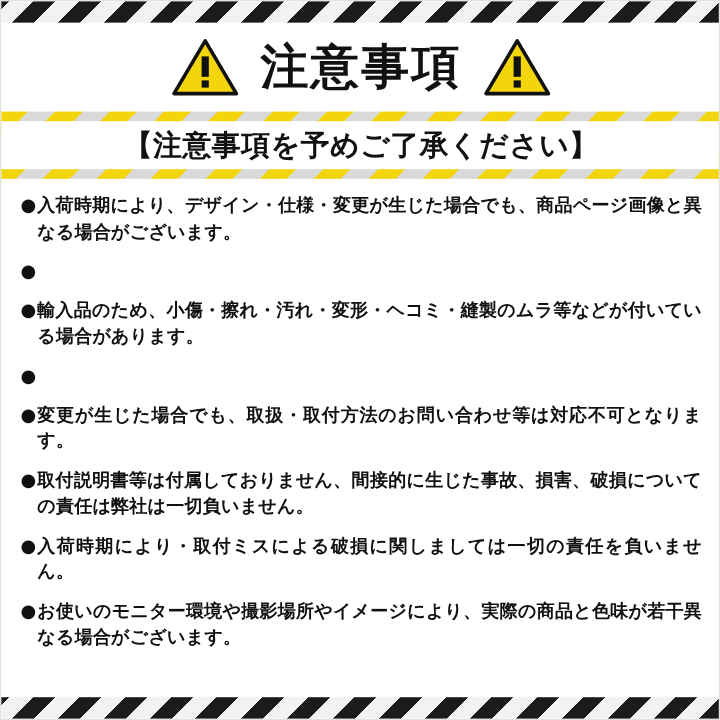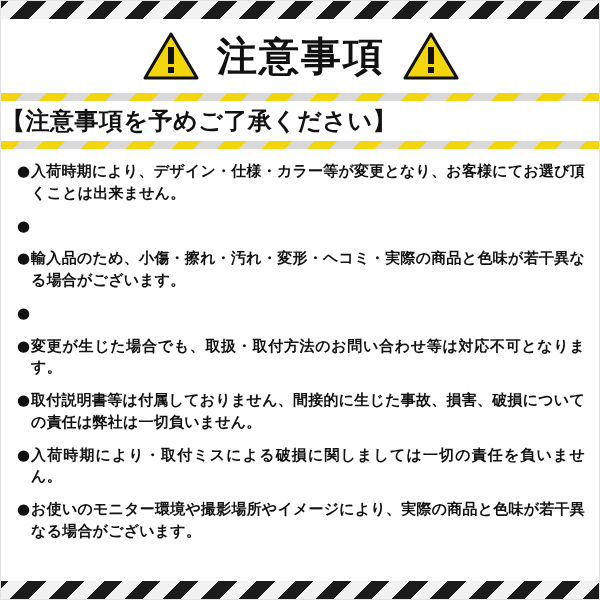--- a/index.html
+++ b/index.html
@@ -82,20 +82,21 @@
   }
   .sub-inner {
     position: absolute;
     top: 8px;
     left: 0;
     width: 600px;
     height: 40px;
     background: #ffffff;
     display: flex;
     align-items: center;
+    justify-content: center;
   }
   .sub-text {
     font-size: 24px;
     font-weight: bold;
     color: #111111;
     letter-spacing: 0.5px;
     white-space: nowrap;
   }
 
   
@@ -158,30 +159,30 @@
   <div class="sub-band">
     <div class="sub-inner">
       <span class="sub-text">【注意事項を予めご了承ください】</span>
     </div>
   </div>
 
   <div class="body-area">
 
     <div class="note-item">
       <span class="bullet">●</span>
-      <span class="note-text">入荷時期により、デザイン・仕様・カラー等が変更となり、お客様にてお選び頂くことは出来ません。</span>
-    </div>
-
-    <div class="note-item">
-      <span class="bullet">●</span>
-    </div>
-
-    <div class="note-item">
-      <span class="bullet">●</span>
-      <span class="note-text">輸入品のため、小傷・擦れ・汚れ・変形・ヘコミ・実際の商品と色味が若干異なる場合がございます。</span>
+      <span class="note-text">入荷時期により、デザイン・仕様・変更が生じた場合でも、商品ページ画像と異なる場合がございます。</span>
+    </div>
+
+    <div class="note-item">
+      <span class="bullet">●</span>
+    </div>
+
+    <div class="note-item">
+      <span class="bullet">●</span>
+      <span class="note-text">輸入品のため、小傷・擦れ・汚れ・変形・ヘコミ・縫製のムラ等などが付いている場合があります。</span>
     </div>
 
     <div class="note-item">
       <span class="bullet">●</span>
     </div>
 
     <div class="note-item">
       <span class="bullet">●</span>
       <span class="note-text">変更が生じた場合でも、取扱・取付方法のお問い合わせ等は対応不可となります。</span>
     </div>

